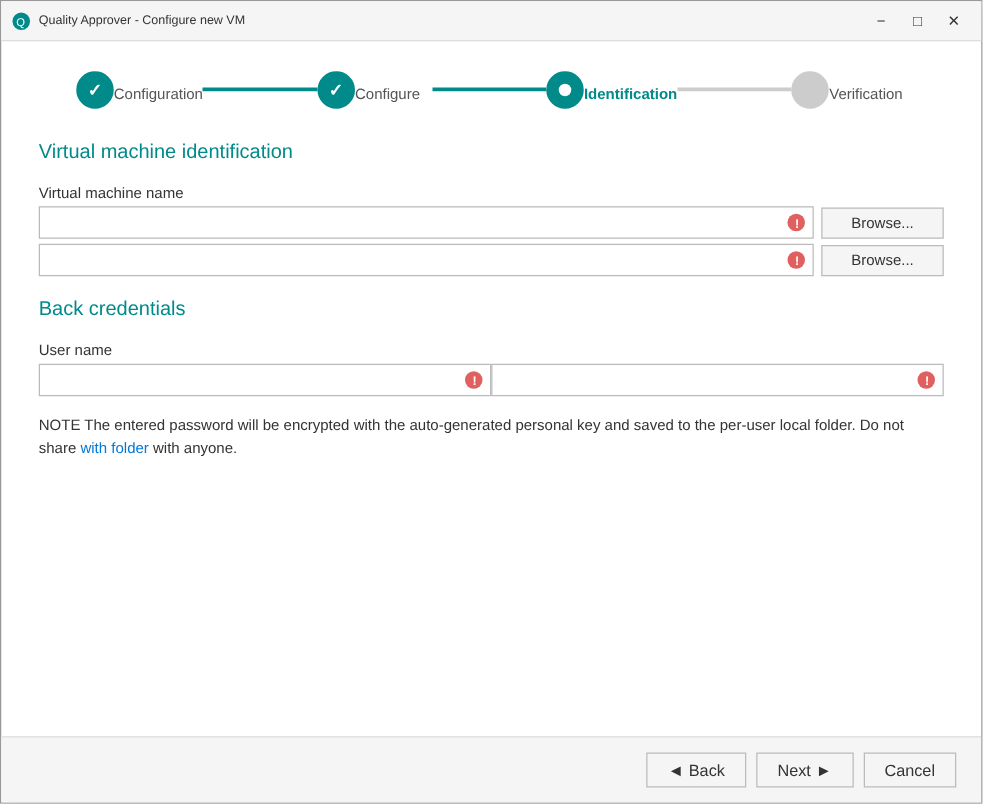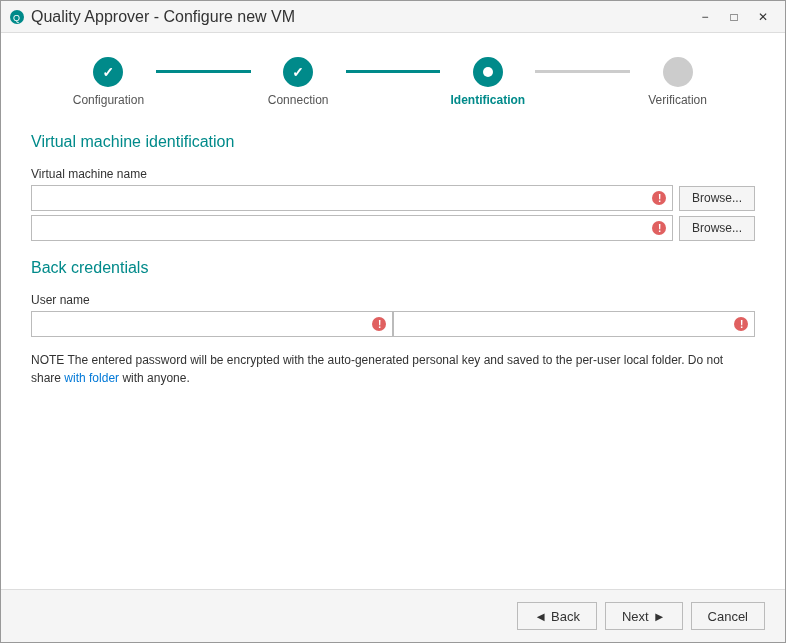--- a/index.html
+++ b/index.html
@@ -32,21 +32,21 @@
     }
     .title-bar-icon {
       width: 16px;
       height: 16px;
       margin-right: 6px;
       display: flex; align-items: center; justify-content: center;
     }
     .title-bar-icon svg { width: 16px; height: 16px; }
     .title-bar-text {
       flex: 1;
-      font-size: 16px;
+      font-size: 10px;
       color: #333;
     }
     .title-bar-controls {
       display: flex;
       gap: 1px;
     }
     .title-bar-btn {
       width: 28px;
       height: 24px;
       background: none;
@@ -68,21 +68,21 @@
     
     .stepper {
       display: flex;
       align-items: flex-start;
       justify-content: center;
       padding: 24px 60px 16px 60px;
       gap: 0;
     }
     .step {
       display: flex;
-      flex-direction: column;
+      flex-direction: row;
       align-items: center;
       position: relative;
       flex: 1;
     }
     .step-circle {
       width: 30px;
       height: 30px;
       border-radius: 50%;
       display: flex; align-items: center; justify-content: center;
       font-size: 14px;
@@ -172,21 +172,21 @@
       position: absolute;
       right: 6px;
       top: 50%;
       transform: translateY(-50%);
       width: 16px;
       height: 16px;
       display: flex; align-items: center; justify-content: center;
     }
     .browse-btn {
       height: 25px;
-      padding: 0 12px;
+      padding: 0 23px;
       background: #f5f5f5;
       border: 1px solid #bbb;
       cursor: pointer;
       font-size: 12px;
       color: #333;
       white-space: nowrap;
     }
 
     .login-section {
       margin-top: 18px;
@@ -275,21 +275,21 @@
         </div>
         <span class="step-label">Configuration</span>
       </div>
 
       <div class="step-connector done-line"></div>
 
       <div class="step">
         <div class="step-circle done">
           <span class="checkmark"></span>
         </div>
-        <span class="step-label">Connection</span>
+        <span class="step-label">Configure</span>
       </div>
 
       <div class="step-connector done-line"></div>
 
       <div class="step">
         <div class="step-circle active">
           <span style="width:10px;height:10px;border-radius:50%;background:#fff;display:block;"></span>
         </div>
         <span class="step-label active-label">Identification</span>
       </div>

